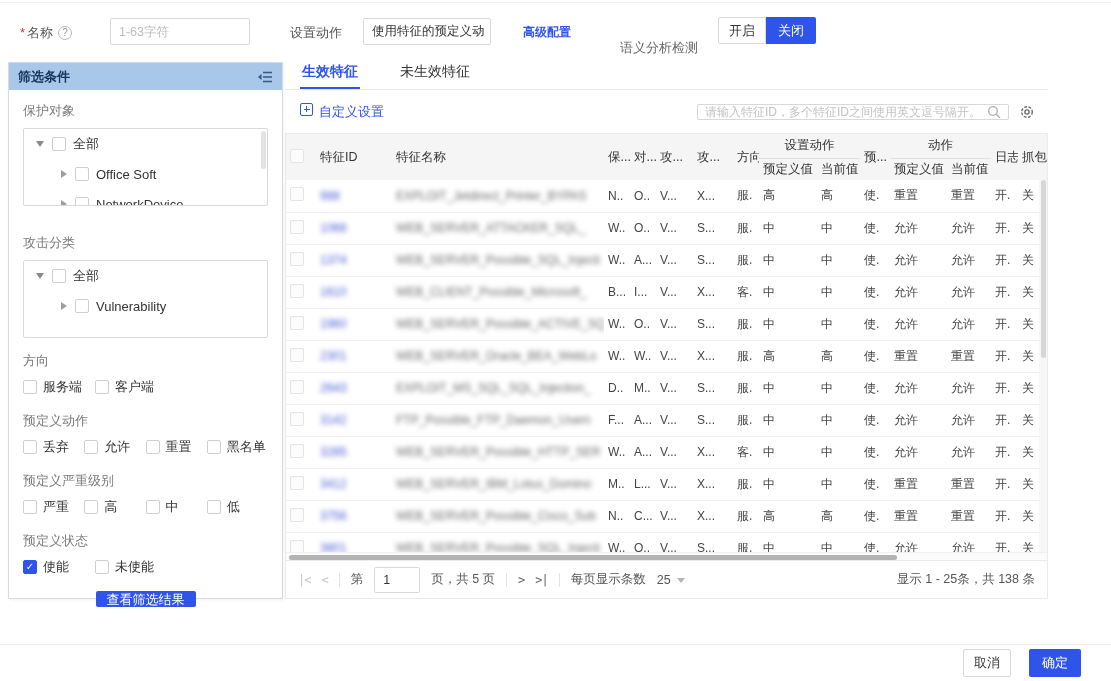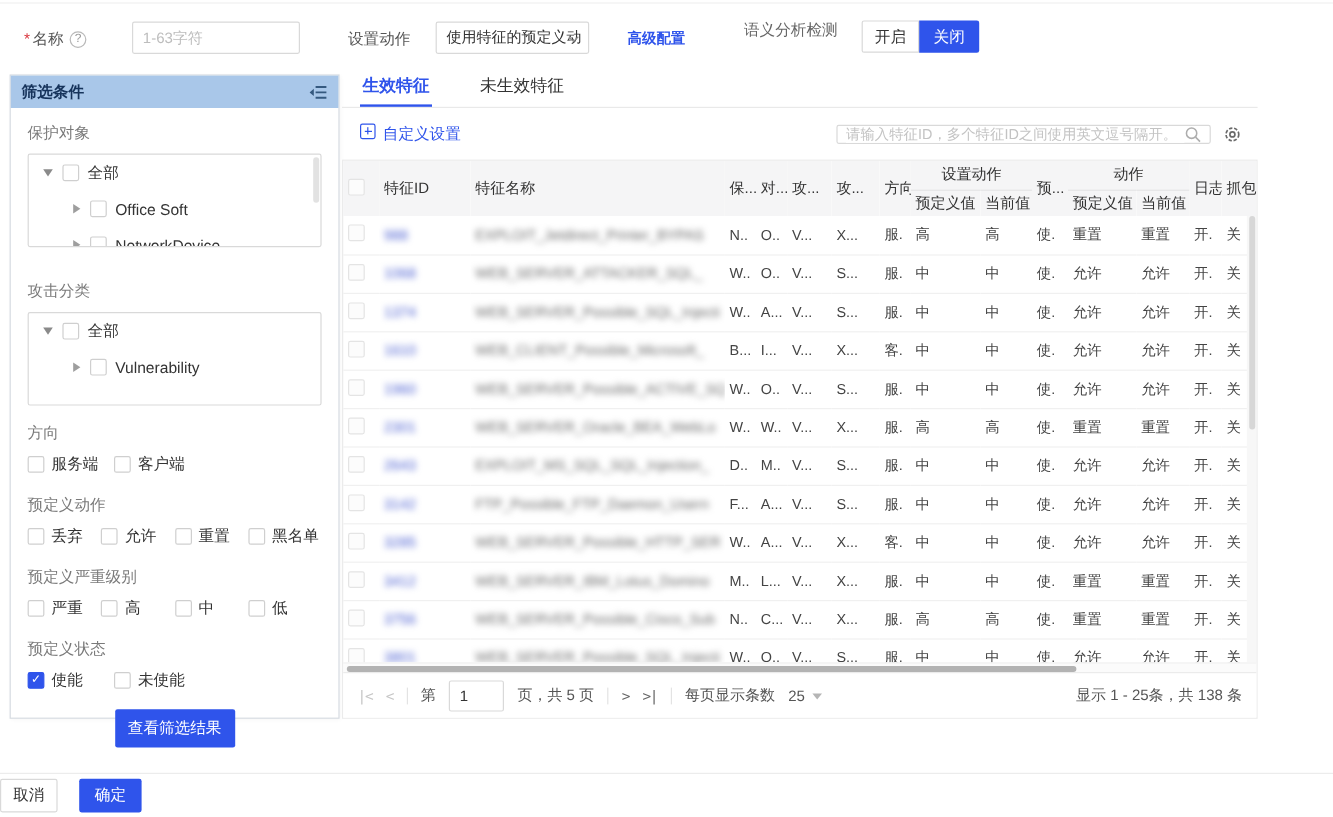--- a/index.html
+++ b/index.html
@@ -18,21 +18,21 @@
   .name-input{position:absolute;left:110px;top:18px;width:140px;height:27px;border:1px solid #d9d9d9;
         border-radius:2px;padding:0 8px;font-size:12.5px;color:#333;outline:none;font-family:inherit}
   .name-input::placeholder{color:#bdbdbd}
   .set-action-label{position:absolute;left:290px;top:24px}
   .select{position:absolute;left:363px;top:18px;width:128px;height:27px;border:1px solid #d9d9d9;
         border-radius:2px;font-size:12.5px;padding:0 22px 0 8px;line-height:25px;color:#333;
         white-space:nowrap;overflow:hidden;background:#fff;cursor:pointer}
   .chev{position:absolute;right:9px;top:9px;width:6px;height:6px;border-right:1.4px solid #8b8b8b;
         border-bottom:1.4px solid #8b8b8b;transform:rotate(45deg)}
   .adv-link{position:absolute;left:523px;top:24px;font-size:12px;font-weight:bold;color:var(--primary);cursor:pointer}
-  .sem-label{position:absolute;left:620px;top:16px;color:#666}
+  .sem-label{position:absolute;left:620px;top:39px;color:#666}
   .toggle{position:absolute;left:718px;top:17px;display:flex;cursor:pointer}
   .toggle .t-on{width:48px;height:27px;border:1px solid #d9d9d9;border-radius:2px 0 0 2px;background:#fff;
         color:#333;font-size:13px;line-height:25px;text-align:center}
   .toggle .t-off{width:50px;height:27px;background:var(--primary);border-radius:0 2px 2px 0;color:#fff;
         font-size:13px;line-height:27px;text-align:center}
 
   
   .sidebar{position:absolute;left:8px;top:62px;width:275px;height:537px;border:1px solid #d6dbe1;
         background:#fff;box-shadow:1px 1px 4px rgba(0,0,0,.05)}
   .sb-header{height:27px;background:var(--sidebar-header);display:flex;align-items:center;
@@ -51,21 +51,21 @@
   .tw.down{border-left:4.5px solid transparent;border-right:4.5px solid transparent;border-top:6px solid #8a8a8a}
   .tw.right{border-top:4.5px solid transparent;border-bottom:4.5px solid transparent;border-left:6px solid #9e9e9e}
   .cb{display:inline-block;width:14px;height:14px;border:1px solid #cfcfcf;border-radius:2px;background:#fff;
         font-size:10px;line-height:12px;text-align:center;color:#fff;flex:none;cursor:pointer}
   .cb.on{background:var(--primary);border-color:var(--primary)}
   .tree-lbl{margin-left:7px;white-space:nowrap}
   .tb-vsb{position:absolute;right:1px;top:2px;width:5px;height:38px;background:#e2e2e2;border-radius:3px}
   .cb-row{display:flex;margin-top:8px}
   .cb-item{display:flex;align-items:center;width:72px;font-size:13px;color:#333;cursor:pointer}
   .cb-txt{margin-left:6px;white-space:nowrap}
-  .view-btn{display:block;margin:15px auto 0;width:100px;height:32px;background:var(--primary);color:#fff;
+  .view-btn{display:block;margin:15px auto 0;width:100px;height:16px;background:var(--primary);color:#fff;
         border:none;border-radius:2px;font-size:13px;cursor:pointer;font-family:Liberation Serif, serif}
 
   
   .main{position:absolute;left:285px;top:57px;width:763px}
   .tabbar{height:33px;border-bottom:1px solid #e9e9e9;display:flex;padding-left:15px;gap:38px}
   .tab{font-size:14px;color:#333;padding:6px 2px 0;cursor:pointer}
   .tab.active{color:var(--primary);font-weight:bold;border-bottom:2px solid var(--primary)}
   .toolbar{height:43px;display:flex;align-items:center}
   .custom-link{display:flex;align-items:flex-start;gap:6px;color:var(--primary);font-size:13px;margin-left:15px;cursor:pointer}
   .plus-sq{width:13px;height:13px;border:1px solid var(--primary);border-radius:2px;position:relative;flex:none}
@@ -106,21 +106,21 @@
   .pg-divider{width:1px;height:14px;background:#e3e3e3}
   .page-input{width:46px;height:26px;border:1px solid #d9d9d9;border-radius:2px;padding:0 8px;
         font-size:12.5px;color:#333;outline:none;font-family:inherit}
   .per-page{display:flex;align-items:center;gap:6px}
   .caret{width:0;height:0;border-left:4px solid transparent;border-right:4px solid transparent;
         border-top:5px solid #b5b5b5;margin-top:2px}
   .summary{margin-left:auto;color:#555}
 
   
   .footer{position:absolute;left:0;right:0;top:644px;height:37px;border-top:1px solid #ececec;
-        display:flex;align-items:center;justify-content:flex-start;gap:18px;padding-right:30px;background:#fff}
+        display:flex;align-items:center;justify-content:flex-end;gap:18px;padding-right:30px;background:#fff}
   .btn-cancel{width:48px;height:28px;border:1px solid #d9d9d9;border-radius:2px;background:#fff;
         font-size:13px;color:#333;cursor:pointer;font-family:inherit}
   .btn-ok{width:52px;height:28px;border:none;border-radius:2px;background:var(--primary);color:#fff;
         font-size:13px;cursor:pointer;font-family:inherit}
 </style>
 </head>
 <body>
 
 <div class="stage" style="--primary: #2F54EB; --sidebar-header: #A9C7E9;">
   <div class="hairline"></div>

